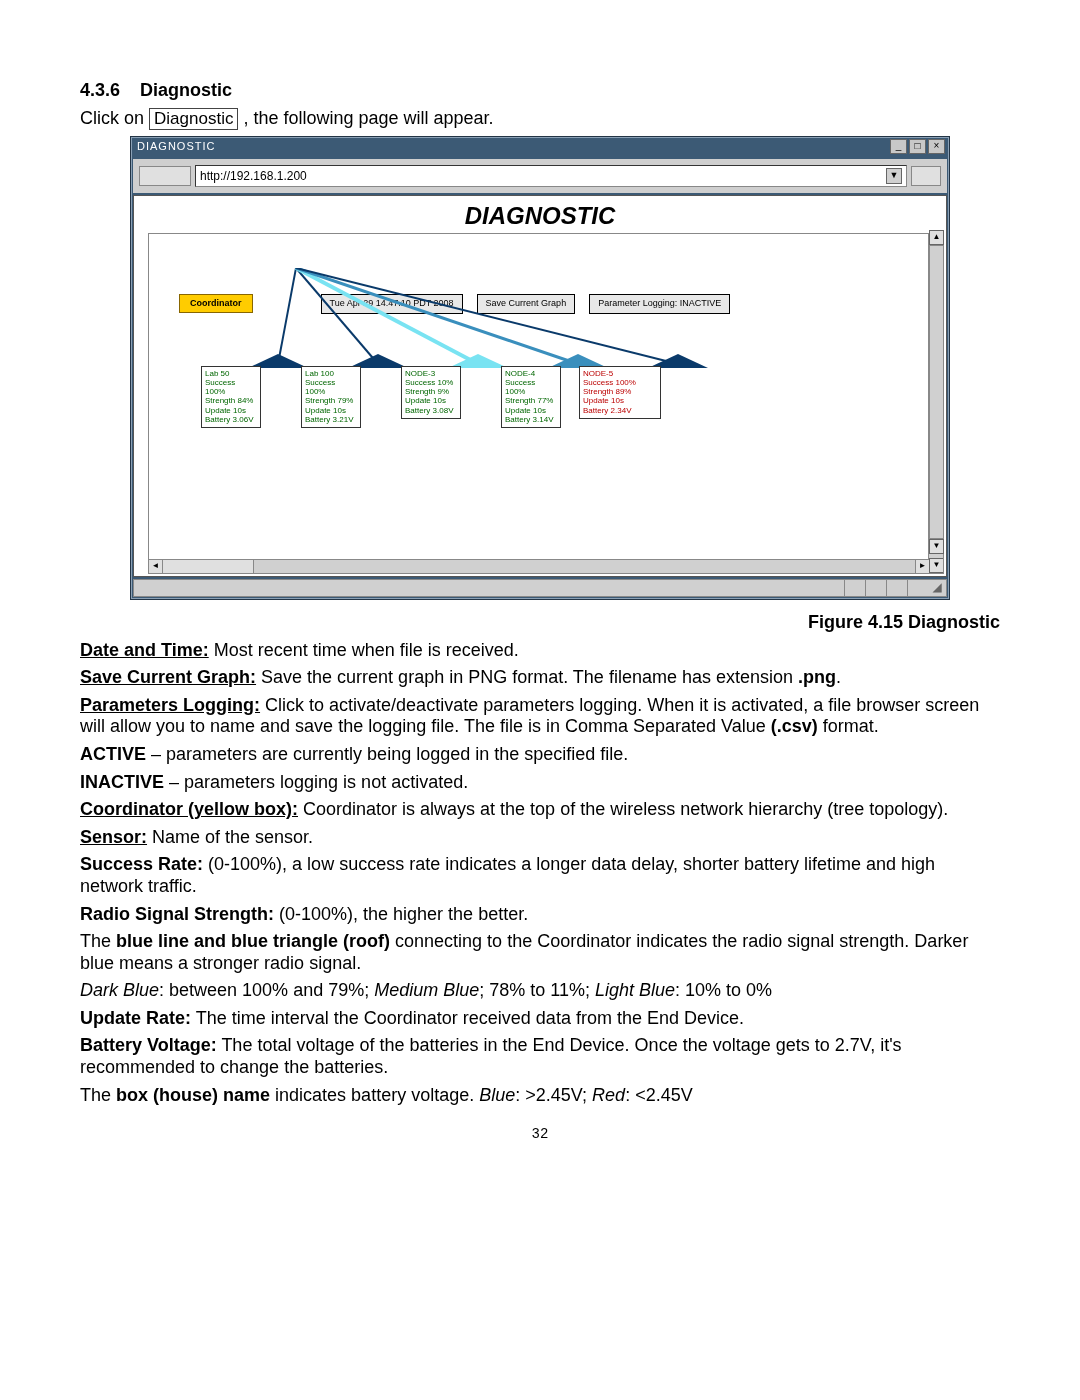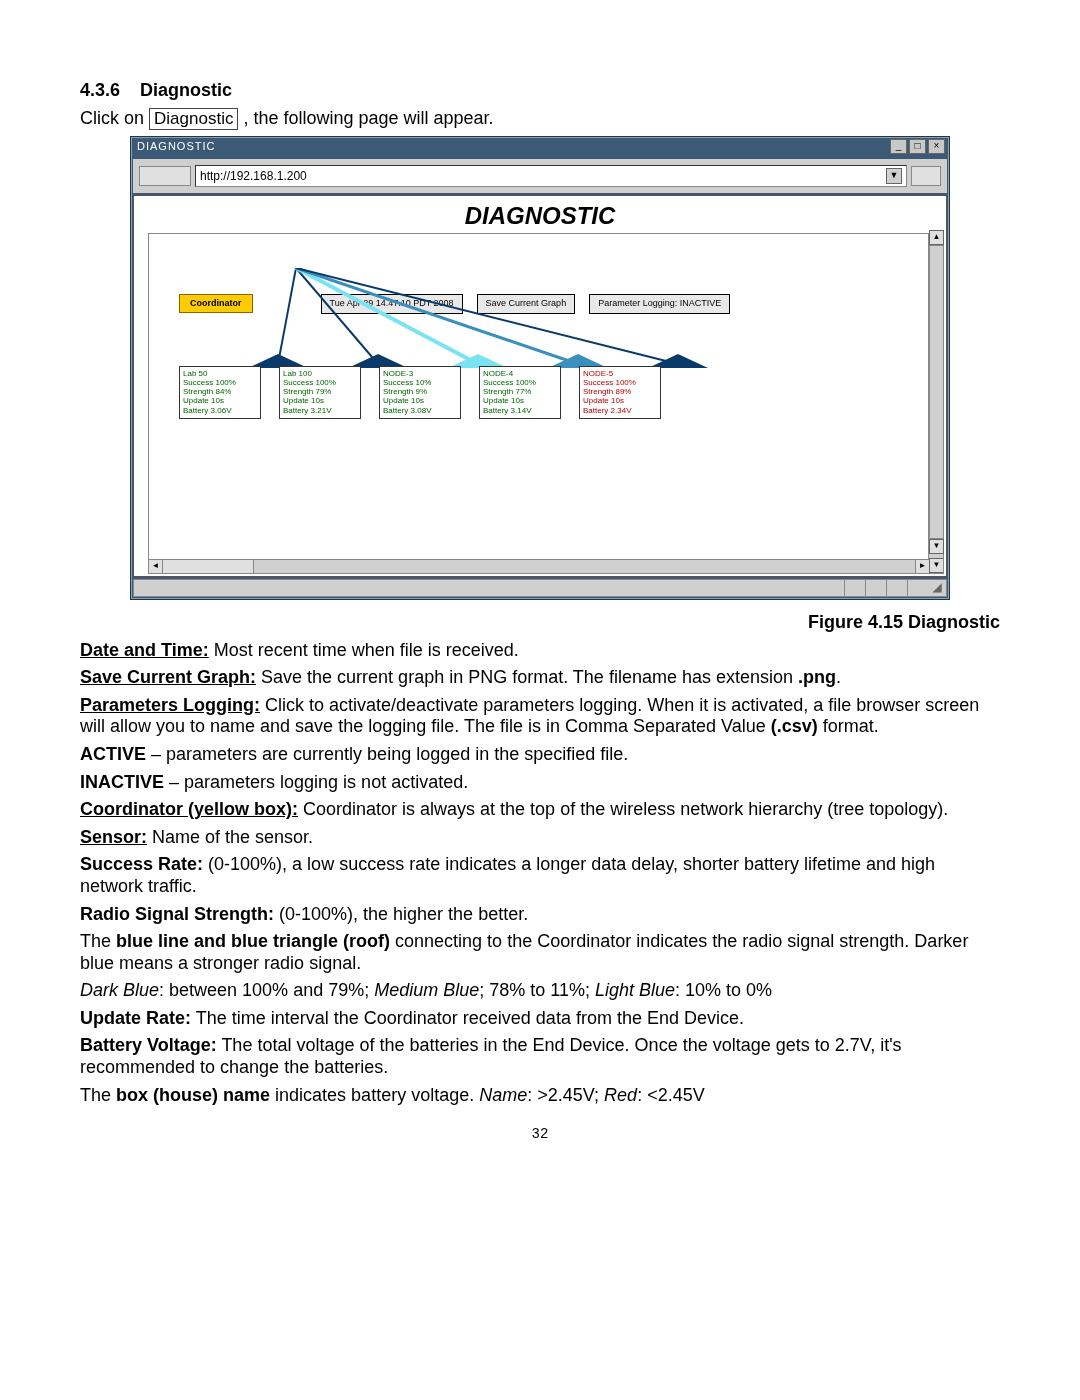--- a/index.html
+++ b/index.html
@@ -146,21 +146,21 @@
     position:relative;
   }
   .house-body {
     border:1px solid #333;
     background:#fff;
     font-size:8px;
     line-height:1.15;
     padding:2px 3px 3px 3px;
     text-align:left;
   }
-  .house-body.green { color:#006600; }
+  .house-body.green { color:#006600;margin-left:22px; }
   .house-body.red   { color:#bb0000; }
   .house-name { margin:0; }
   .sb-btn {
     width:13px; height:13px;
     background:#e0e0e0;
     border:1px solid #666;
     font-size:8px; text-align:center; line-height:11px;
   }
   .right-gutter { position:absolute; right:2px; top:34px; bottom:22px; width:15px; display:flex; flex-direction:column;}
   .right-gutter .track{flex:1;background:#d0d0d0;border:1px solid #888;}
@@ -356,17 +356,17 @@
   <span class="i">Medium Blue</span><span>; 78% to 11%; </span>
   <span class="i">Light Blue</span><span>: 10% to 0%</span>
 </p>
 
 <p><span class="b">Update Rate:</span><span>  The time interval the Coordinator received data from the End Device.</span></p>
 
 <p><span class="b">Battery Voltage:</span><span>  The total voltage of the batteries in the End Device.  Once the voltage gets to 2.7V, it's recommended to change the batteries.</span></p>
 
 <p>
   <span>The </span><span class="b">box (house) name</span><span> indicates battery voltage.  </span>
-  <span class="i">Name</span><span>: &gt;2.45V;  </span>
+  <span class="i">Blue</span><span>: &gt;2.45V;  </span>
   <span class="i">Red</span><span>: &lt;2.45V</span>
 </p>
 
 <div class="pagefoot">32</div>
 
 </body></html>

